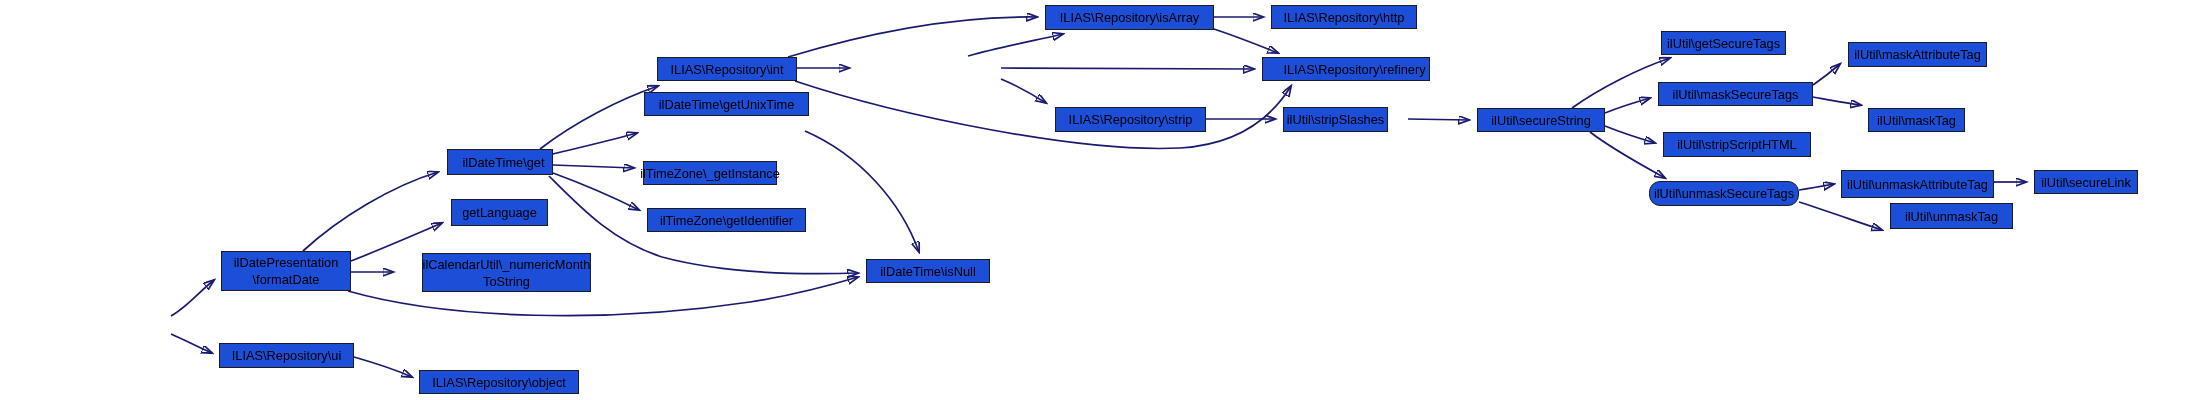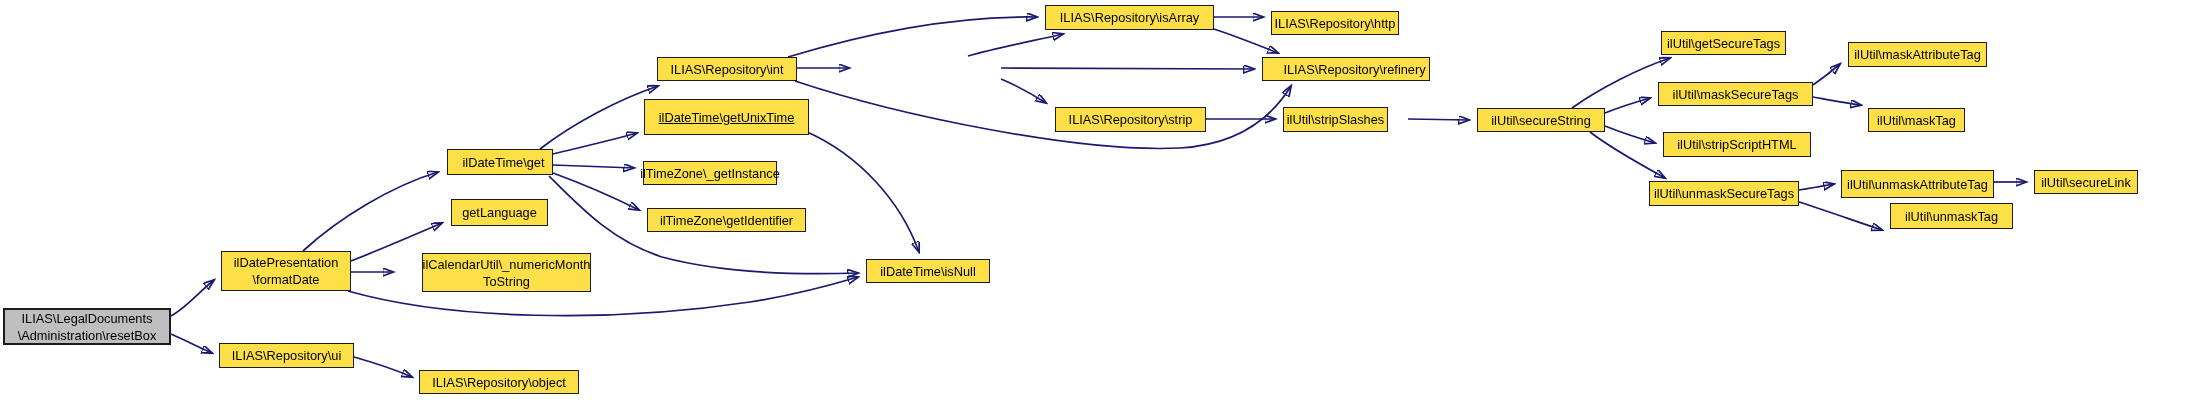--- a/index.html
+++ b/index.html
@@ -8,21 +8,21 @@
     width:2205px;height:400px;
     background:#ffffff;
     font-family:"Liberation Sans", sans-serif;
     overflow:hidden;
   }
   #edge-layer{position:absolute;left:0;top:0;width:2205px;height:400px;}
   #edge-layer path{fill:none;stroke:#191970;stroke-width:1.7px;}
   .node{
     position:absolute;
     box-sizing:border-box;
-    background:#fde047;
+    background:#1d4ed8;
     border:1.4px solid #1c1c1c;
     color:#000000;
     display:flex;align-items:center;justify-content:center;
     text-align:center;
     white-space:pre-line;
     font-size:12.8px;line-height:17px;
     cursor:pointer;
   }
   .node.root{
     background:#bfbfbf;
@@ -68,44 +68,42 @@
     <path marker-end="url(#arrow)" d="M1605,113 C1620,107 1636,102 1650,98"></path>
     <path marker-end="url(#arrow)" d="M1605,126 C1620,132 1638,138 1655,143"></path>
     <path marker-end="url(#arrow)" d="M1590,132 C1612,149 1640,164 1665,178"></path>
     <path marker-end="url(#arrow)" d="M1813,85 C1823,78 1832,71 1840,64"></path>
     <path marker-end="url(#arrow)" d="M1813,97 C1830,100 1846,103 1861,105"></path>
     <path marker-end="url(#arrow)" d="M1799,190 C1812,188 1823,186 1834,184"></path>
     <path marker-end="url(#arrow)" d="M1799,202 C1830,212 1855,221 1882,230"></path>
     <path marker-end="url(#arrow)" d="M1994,182 L2026,182"></path>
   </svg>
 
-  <div class="node root" style="left:3px;top:308px;width:168px;height:37px;">ILIAS\LegalDocuments
-\Administration\resetBox</div>
   <div class="node" style="left:221px;top:251px;width:130px;height:40px;">ilDatePresentation
 \formatDate</div>
   <div class="node" style="left:219px;top:343px;width:135px;height:25px;">ILIAS\Repository\ui</div>
   <div class="node" style="left:419px;top:370px;width:160px;height:24px;">ILIAS\Repository\object</div>
   <div class="node" style="left:447px;top:149px;width:106px;height:26px;padding-left:7px;">ilDateTime\get</div>
   <div class="node" style="left:451px;top:199px;width:97px;height:27px;">getLanguage</div>
   <div class="node" style="left:422px;top:253px;width:169px;height:39px;">ilCalendarUtil\_numericMonth
 ToString</div>
-  <div class="node" style="left:644px;top:99px;width:165px;height:36px;text-decoration:underline;">ilDateTime\getUnixTime</div>
+  <div class="node" style="left:644px;top:92px;width:165px;height:24px;">ilDateTime\getUnixTime</div>
   <div class="node" style="left:643px;top:141px;width:134px;height:24px;margin-top:20px;">ilTimeZone\_getInstance</div>
   <div class="node" style="left:647px;top:208px;width:159px;height:24px;">ilTimeZone\getIdentifier</div>
   <div class="node" style="left:866px;top:259px;width:124px;height:24px;">ilDateTime\isNull</div>
   <div class="node" style="left:657px;top:57px;width:140px;height:24px;">ILIAS\Repository\int</div>
   <div class="node" style="left:1045px;top:5px;width:169px;height:25px;">ILIAS\Repository\isArray</div>
-  <div class="node" style="left:1271px;top:5px;width:128px;height:24px;margin-top:6px;">ILIAS\Repository\http</div>
+  <div class="node" style="left:1271px;top:5px;width:146px;height:24px;">ILIAS\Repository\http</div>
   <div class="node" style="left:1262px;top:57px;width:168px;height:24px;padding-left:17px;">ILIAS\Repository\refinery</div>
   <div class="node" style="left:1055px;top:107px;width:151px;height:25px;">ILIAS\Repository\strip</div>
   <div class="node" style="left:1283px;top:107px;width:105px;height:25px;">ilUtil\stripSlashes</div>
   <div class="node" style="left:1477px;top:108px;width:128px;height:24px;">ilUtil\secureString</div>
   <div class="node" style="left:1661px;top:31px;width:125px;height:24px;">ilUtil\getSecureTags</div>
   <div class="node" style="left:1658px;top:82px;width:155px;height:24px;">ilUtil\maskSecureTags</div>
   <div class="node" style="left:1663px;top:132px;width:148px;height:25px;">ilUtil\stripScriptHTML</div>
-  <div class="node" style="left:1649px;top:181px;width:150px;height:25px;">ilUtil\unmaskSecureTags</div>
+  <div class="node" style="left:1649px;top:181px;width:150px;height:25px;border-radius:11px;">ilUtil\unmaskSecureTags</div>
   <div class="node" style="left:1848px;top:42px;width:139px;height:25px;">ilUtil\maskAttributeTag</div>
   <div class="node" style="left:1868px;top:108px;width:97px;height:24px;">ilUtil\maskTag</div>
   <div class="node" style="left:1841px;top:170px;width:153px;height:28px;">ilUtil\unmaskAttributeTag</div>
   <div class="node" style="left:2034px;top:170px;width:104px;height:24px;">ilUtil\secureLink</div>
   <div class="node" style="left:1890px;top:203px;width:123px;height:26px;">ilUtil\unmaskTag</div>
 
 </div>
 
 </body></html>

